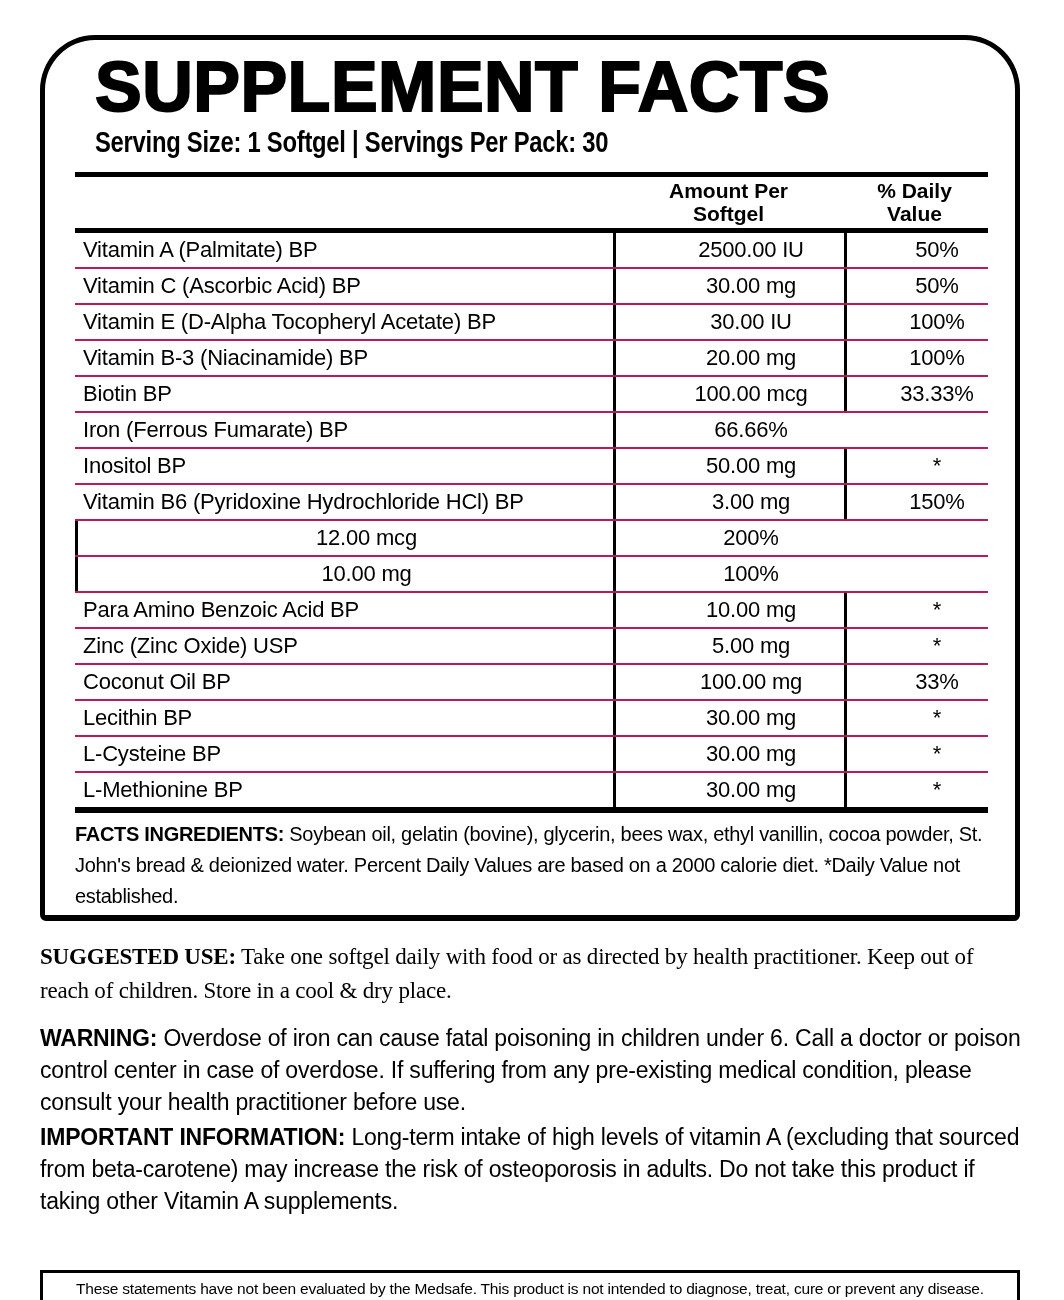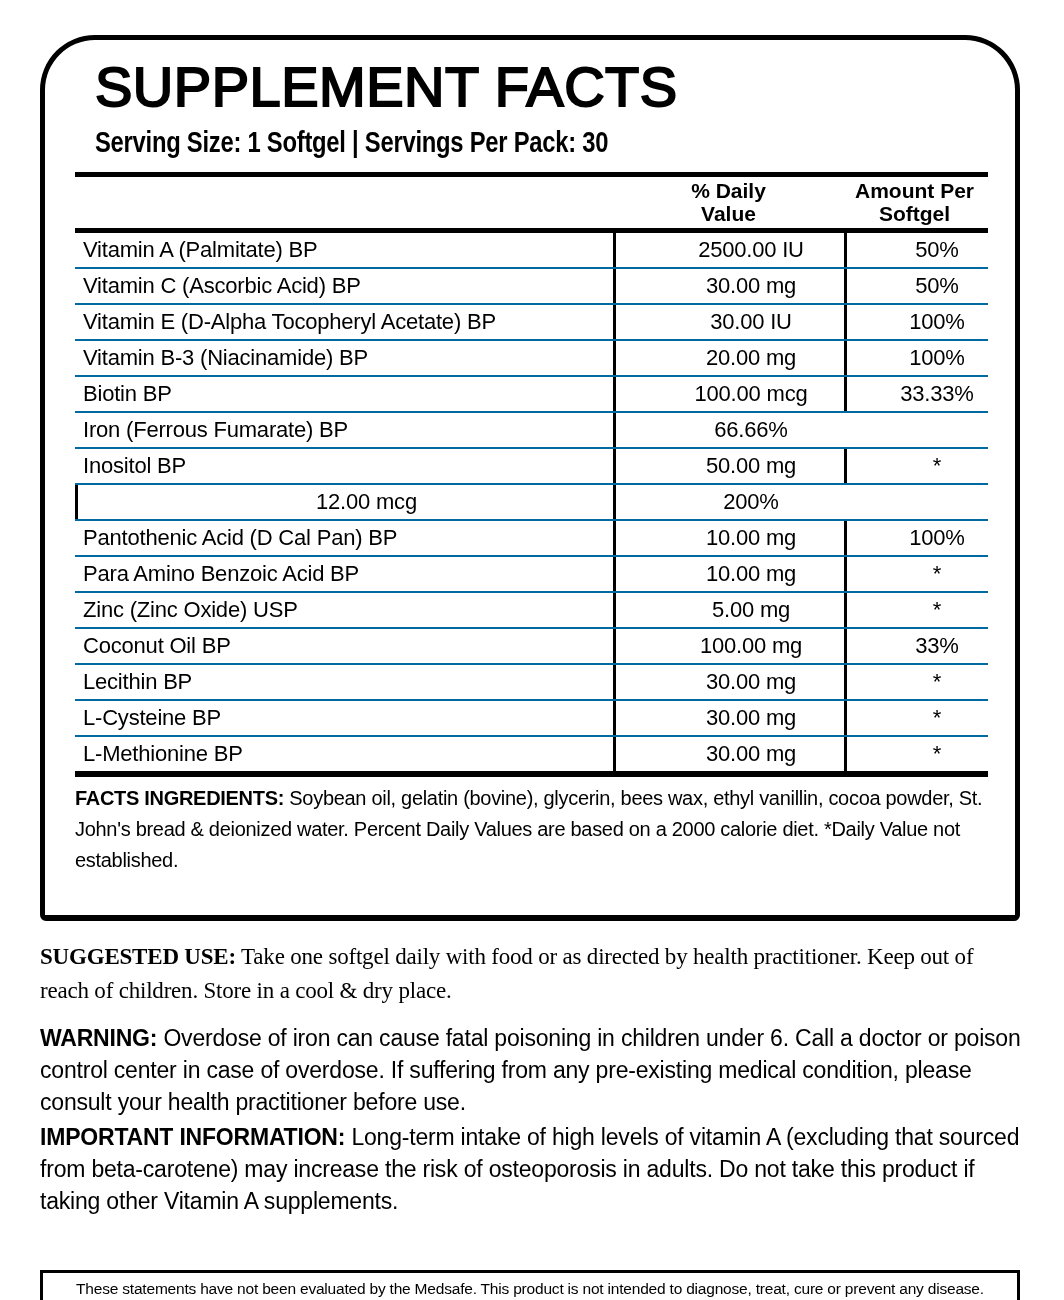--- a/index.html
+++ b/index.html
@@ -21,23 +21,23 @@
     width: 980px; height: 886px;
     box-sizing: border-box;
     border: 5px solid #000;
     border-bottom-width: 6px;
     border-radius: 55px 55px 6px 6px;
     overflow: hidden;
     background: #fff;
   }
   .panel-title {
     margin: 16px 0 0 50px;
-    font-size: 56px;
+    font-size: 70px;
     line-height: 62px;
-    font-weight: 400;
+    font-weight: 700;
     letter-spacing: 0.5px;
     -webkit-text-stroke: 2px #000;
     white-space: nowrap;
   }
   .serving-line {
     margin: 8px 0 0 50px;
     height: 34px;
     font-size: 29px;
     font-weight: 700;
     letter-spacing: -0.3px;
@@ -66,21 +66,21 @@
     font-size: 21px;
     line-height: 23px;
     padding: 2px 0 3px 0;
     white-space: pre-line;
   }
   .tbody { margin: 0 27px 0 30px; }
   .trow {
     display: grid;
     grid-template-columns: 538px 231px 141px;
     height: 34px;
-    border-bottom: 2px solid #0369a1;
+    border-bottom: 2px solid #be185d;
   }
   .trow:last-child { border-bottom: none; }
   .tcell {
     display: flex;
     align-items: center;
     font-size: 22px;
     letter-spacing: -0.2px;
     overflow: hidden;
     white-space: nowrap;
   }
@@ -137,24 +137,24 @@
 <div class="page">
 
   <div class="panel">
     <div class="panel-title">SUPPLEMENT FACTS</div>
     <div class="serving-line">Serving Size: 1 Softgel | Servings Per Pack: 30</div>
 
     <div class="rule r1"></div>
 
     <div class="thead">
       <div class="hcell"></div>
+      <div class="hcell">Amount Per
+Softgel</div>
       <div class="hcell">% Daily
 Value</div>
-      <div class="hcell">Amount Per
-Softgel</div>
     </div>
 
     <div class="rule r2"></div>
 
     <div class="tbody">
   <div class="trow">
     <div class="tcell name">Vitamin A (Palmitate) BP</div>
     <div class="tcell amt">2500.00 IU</div>
     <div class="tcell dv">50%</div>
   </div>
@@ -187,28 +187,32 @@
     <div class="tcell name">Iron (Ferrous Fumarate) BP</div>
     <div class="tcell dv">66.66%</div>
   </div>
 
   <div class="trow">
     <div class="tcell name">Inositol BP</div>
     <div class="tcell amt">50.00 mg</div>
     <div class="tcell dv">*</div>
   </div>
 
+  <div class="trow">
+    <div class="tcell name">Vitamin B6 (Pyridoxine Hydrochloride HCl) BP</div>
+    <div class="tcell amt">3.00 mg</div>
+    <div class="tcell dv">150%</div>
+  </div>
 
   <div class="trow">
     <div class="tcell amt">12.00 mcg</div>
     <div class="tcell dv">200%</div>
   </div>
 
   <div class="trow">
-    <div class="tcell name">Pantothenic Acid (D Cal Pan) BP</div>
     <div class="tcell amt">10.00 mg</div>
     <div class="tcell dv">100%</div>
   </div>
 
   <div class="trow">
     <div class="tcell name">Para Amino Benzoic Acid BP</div>
     <div class="tcell amt">10.00 mg</div>
     <div class="tcell dv">*</div>
   </div>
 

